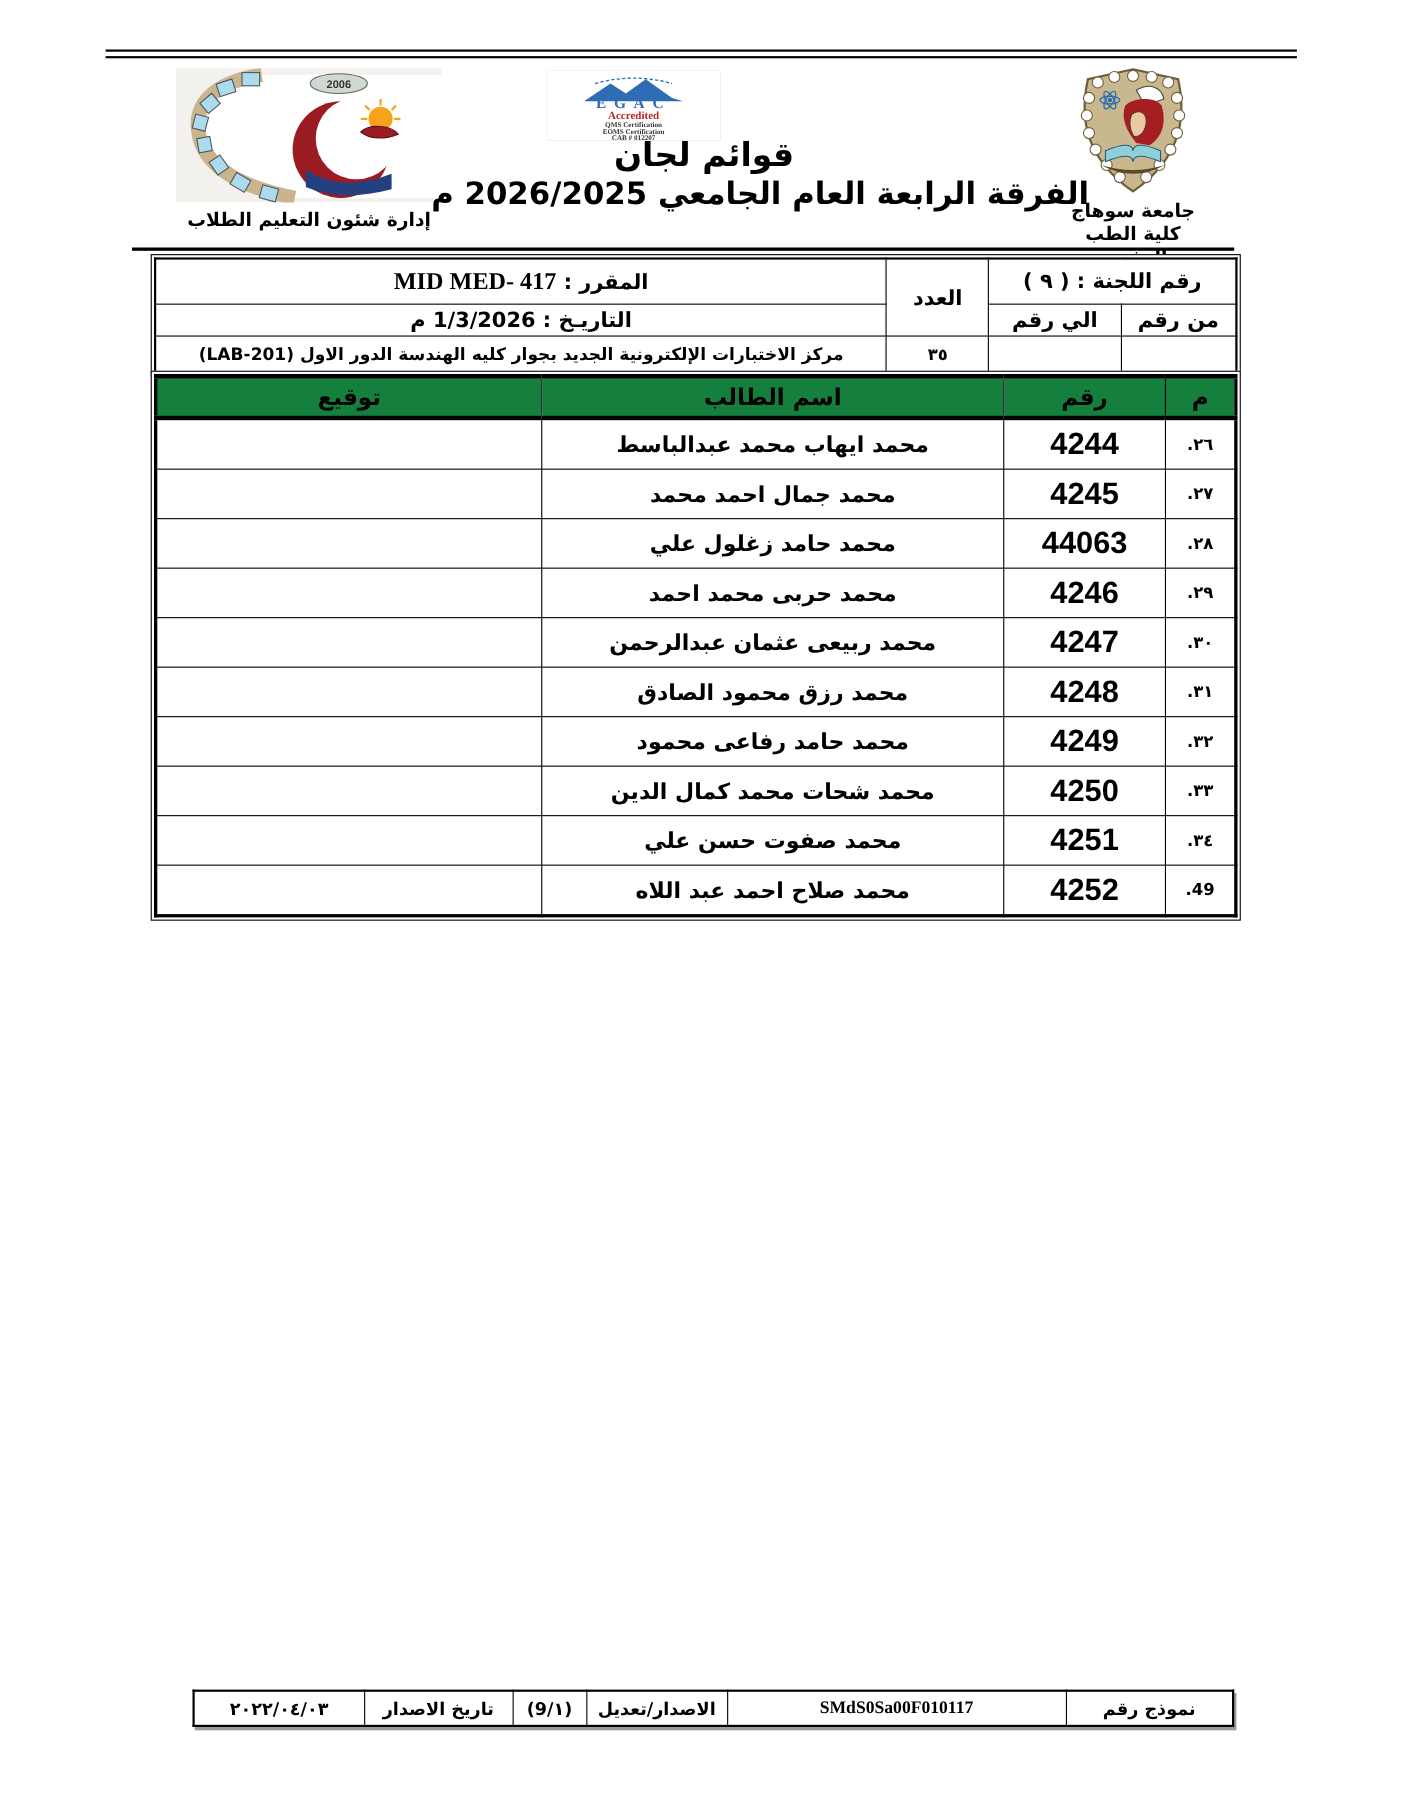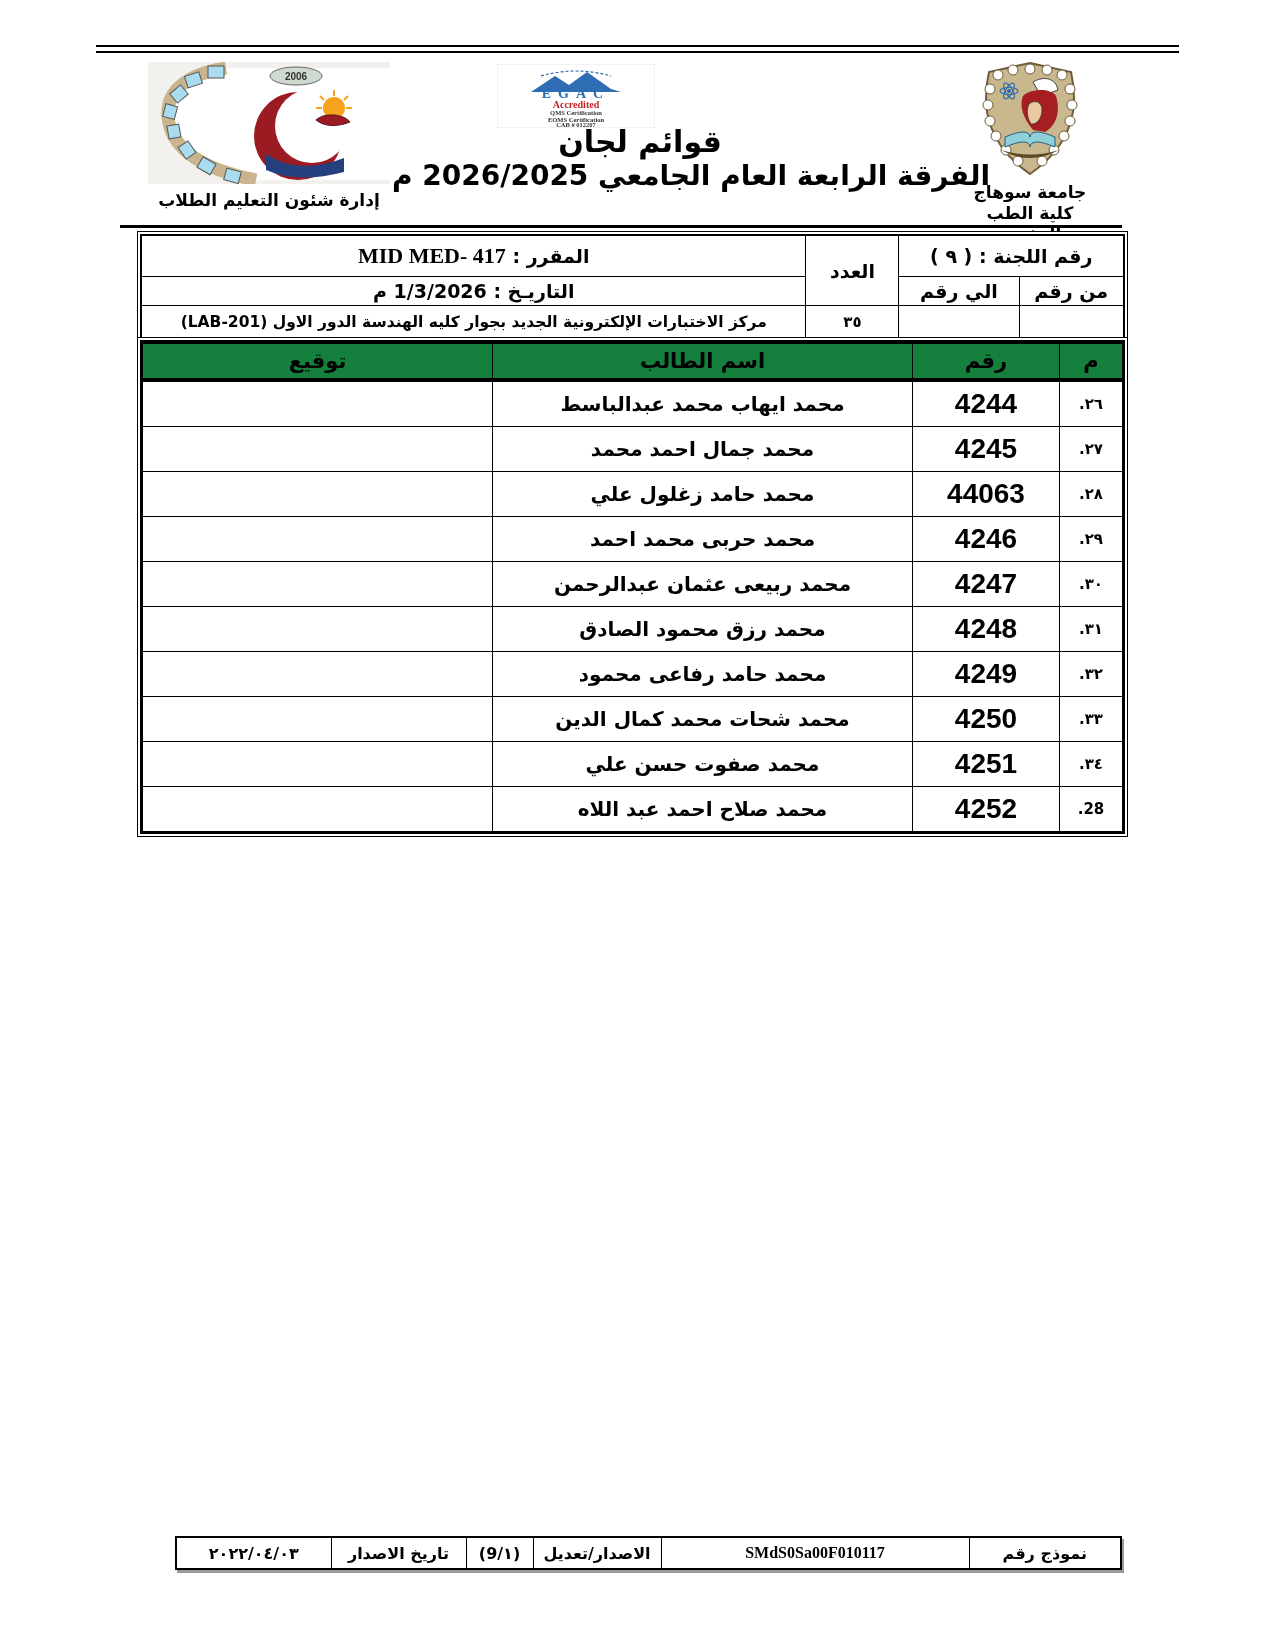--- a/index.html
+++ b/index.html
@@ -11,21 +11,21 @@
     color:#000;
     direction:rtl;
     overflow:hidden;
   }
   .abs{position:absolute;}
   
   .rule-top{left:96px;top:45px;width:1083px;height:4px;border-top:2px solid #000;border-bottom:2px solid #000;}
   .rule-mid{left:120px;top:225px;width:1002px;height:3px;background:#000;}
 
   
-  .faculty-block{left:148px;top:62px;width:242px;text-align:center;}
+  .faculty-block{left:160px;top:62px;width:242px;text-align:center;}
   .faculty-caption{font-weight:bold;font-size:17px;margin-top:2px;}
   .egac-block{left:497px;top:64px;}
   .aja-block{left:660px;top:64px;}
   .univ-block{left:962px;top:60px;width:136px;text-align:center;}
   .univ-caption{font-weight:bold;font-size:17px;line-height:21px;}
   .doc-title{left:380px;top:124px;width:520px;text-align:center;font-weight:bold;font-size:30px;}
   .doc-subtitle{left:290px;top:159px;width:700px;text-align:right;font-weight:bold;font-size:28px;}
 
   
   .tbl-wrap{border:1px solid #000;padding:2px;background:#fff;}
@@ -271,21 +271,21 @@
     </tr>
 
     <tr>
       <td class="col-idx">٣٤.</td>
       <td class="col-num">4251</td>
       <td class="col-name">محمد صفوت حسن علي</td>
       <td class="col-sig"></td>
     </tr>
 
     <tr>
-      <td class="col-idx">28.</td>
+      <td class="col-idx">49.</td>
       <td class="col-num">4252</td>
       <td class="col-name">محمد صلاح احمد عبد اللاه</td>
       <td class="col-sig"></td>
     </tr>
   </tbody>
     </table>
   </div>
 
   <div class="abs footer-wrap">
     <table class="footer-table" dir="rtl">

